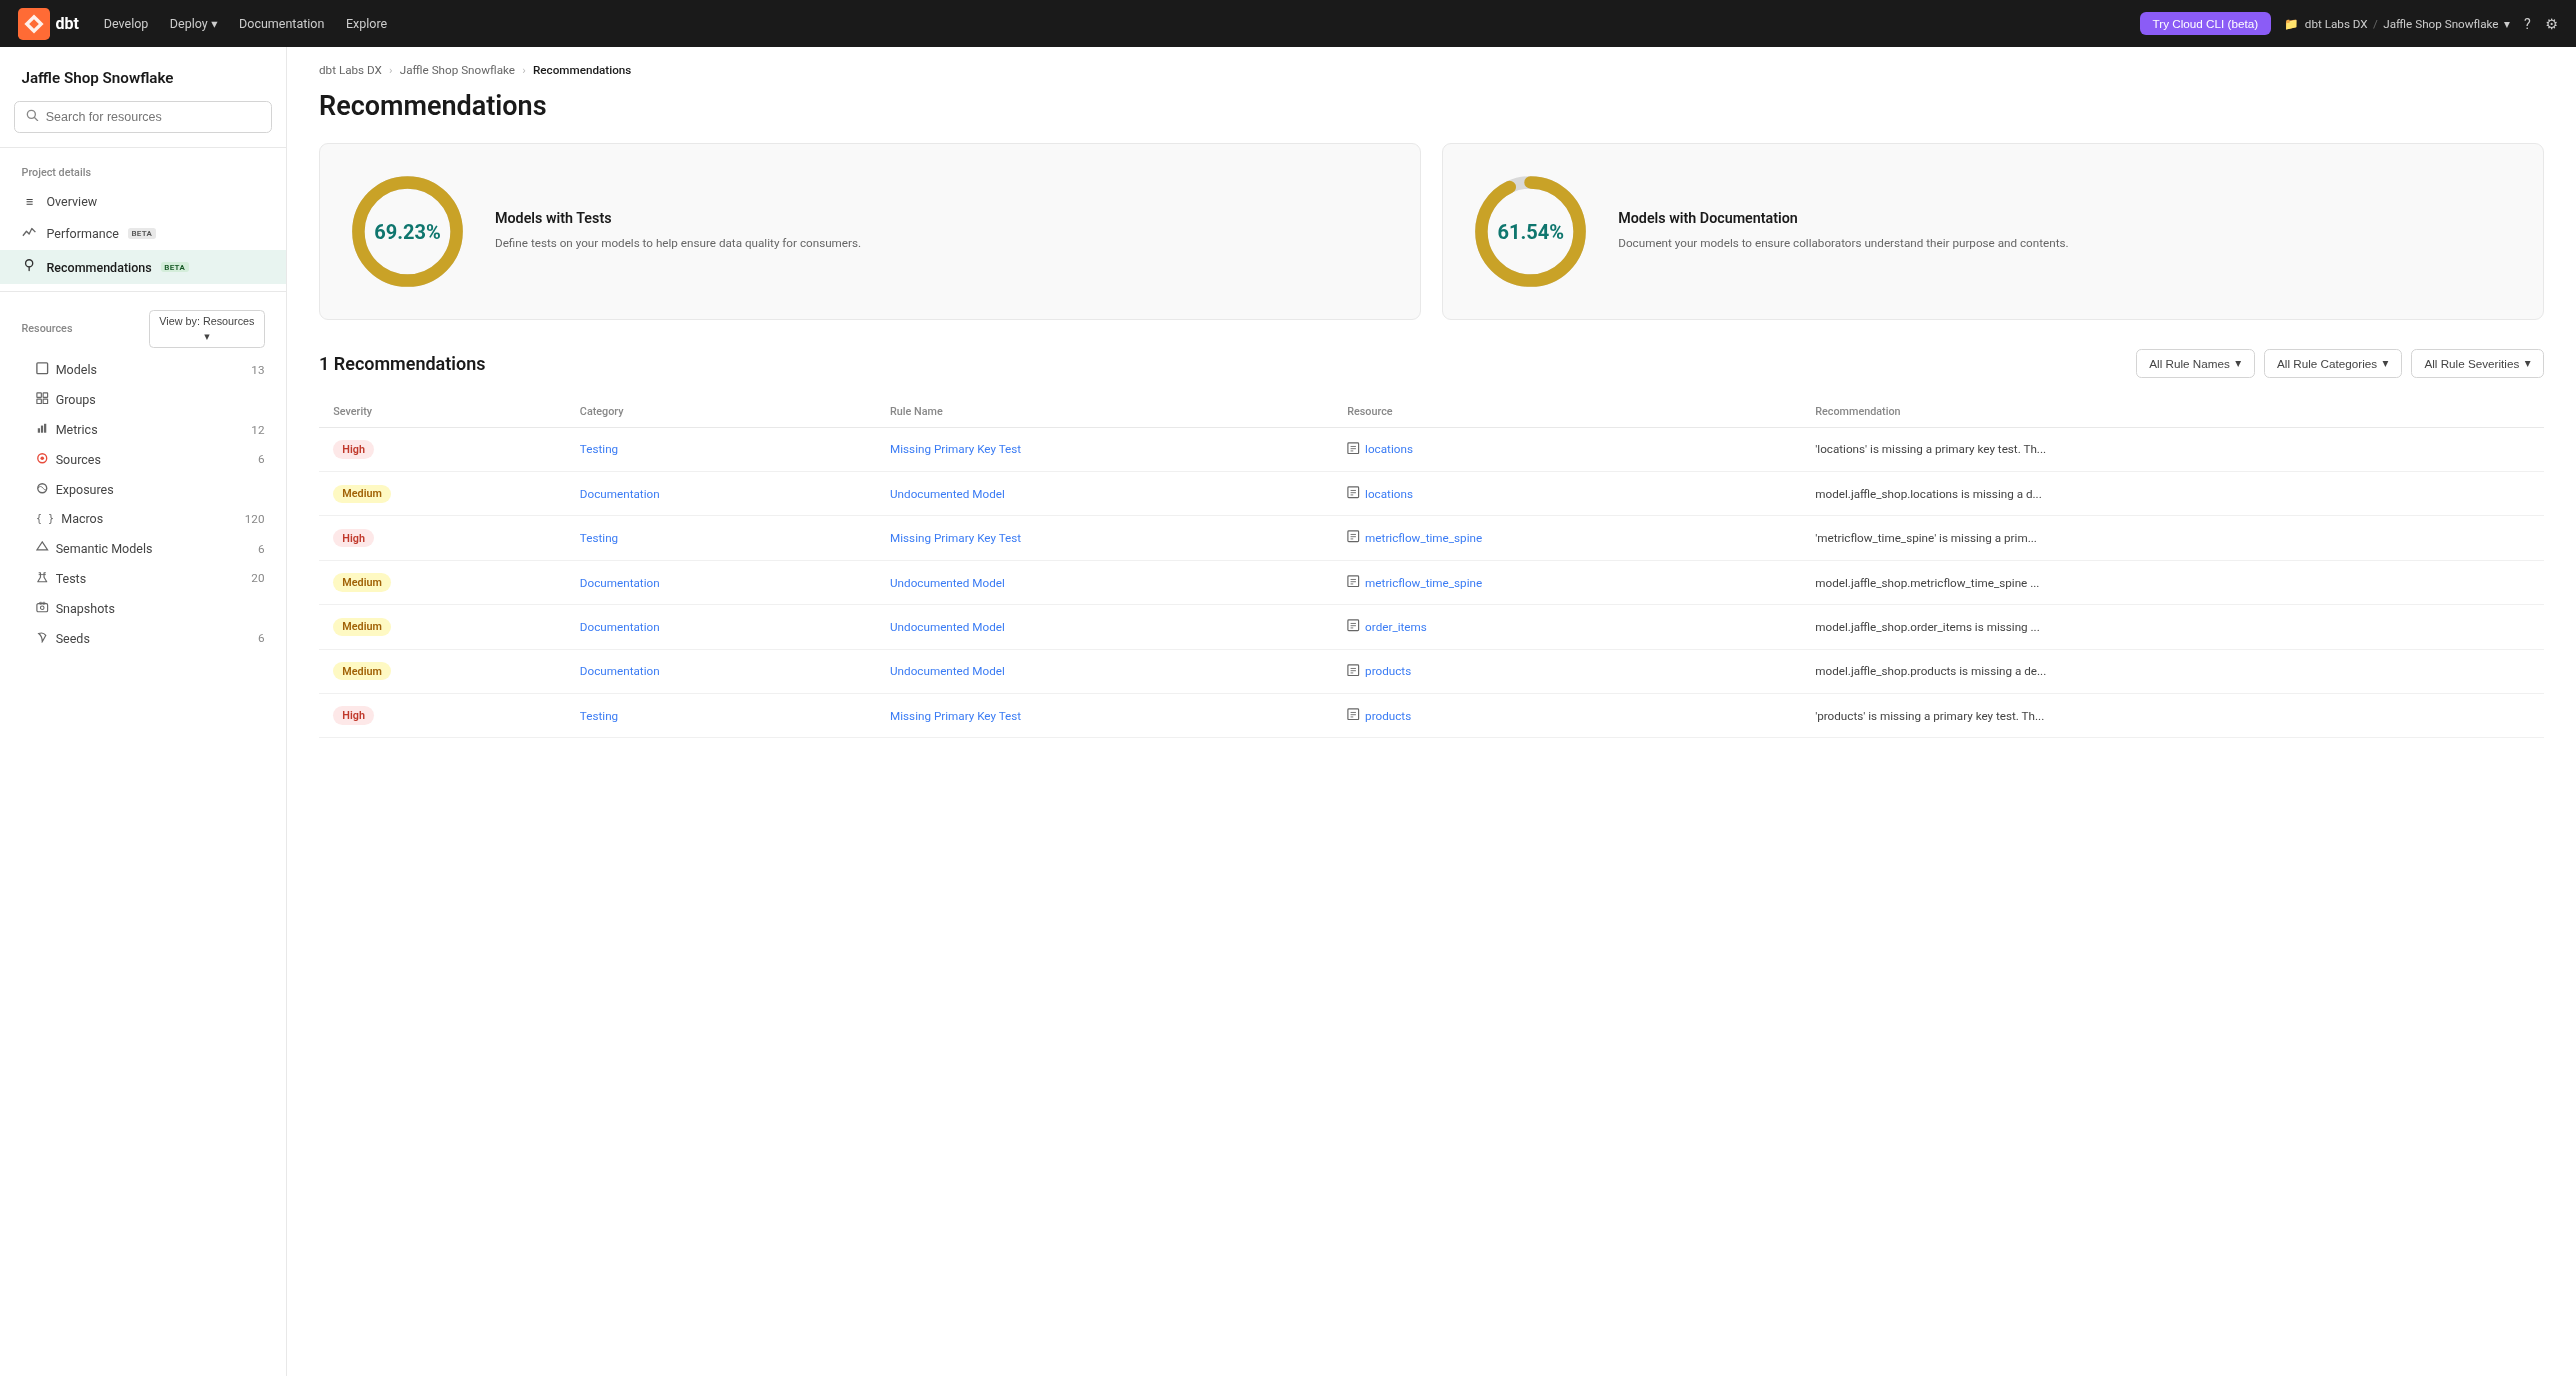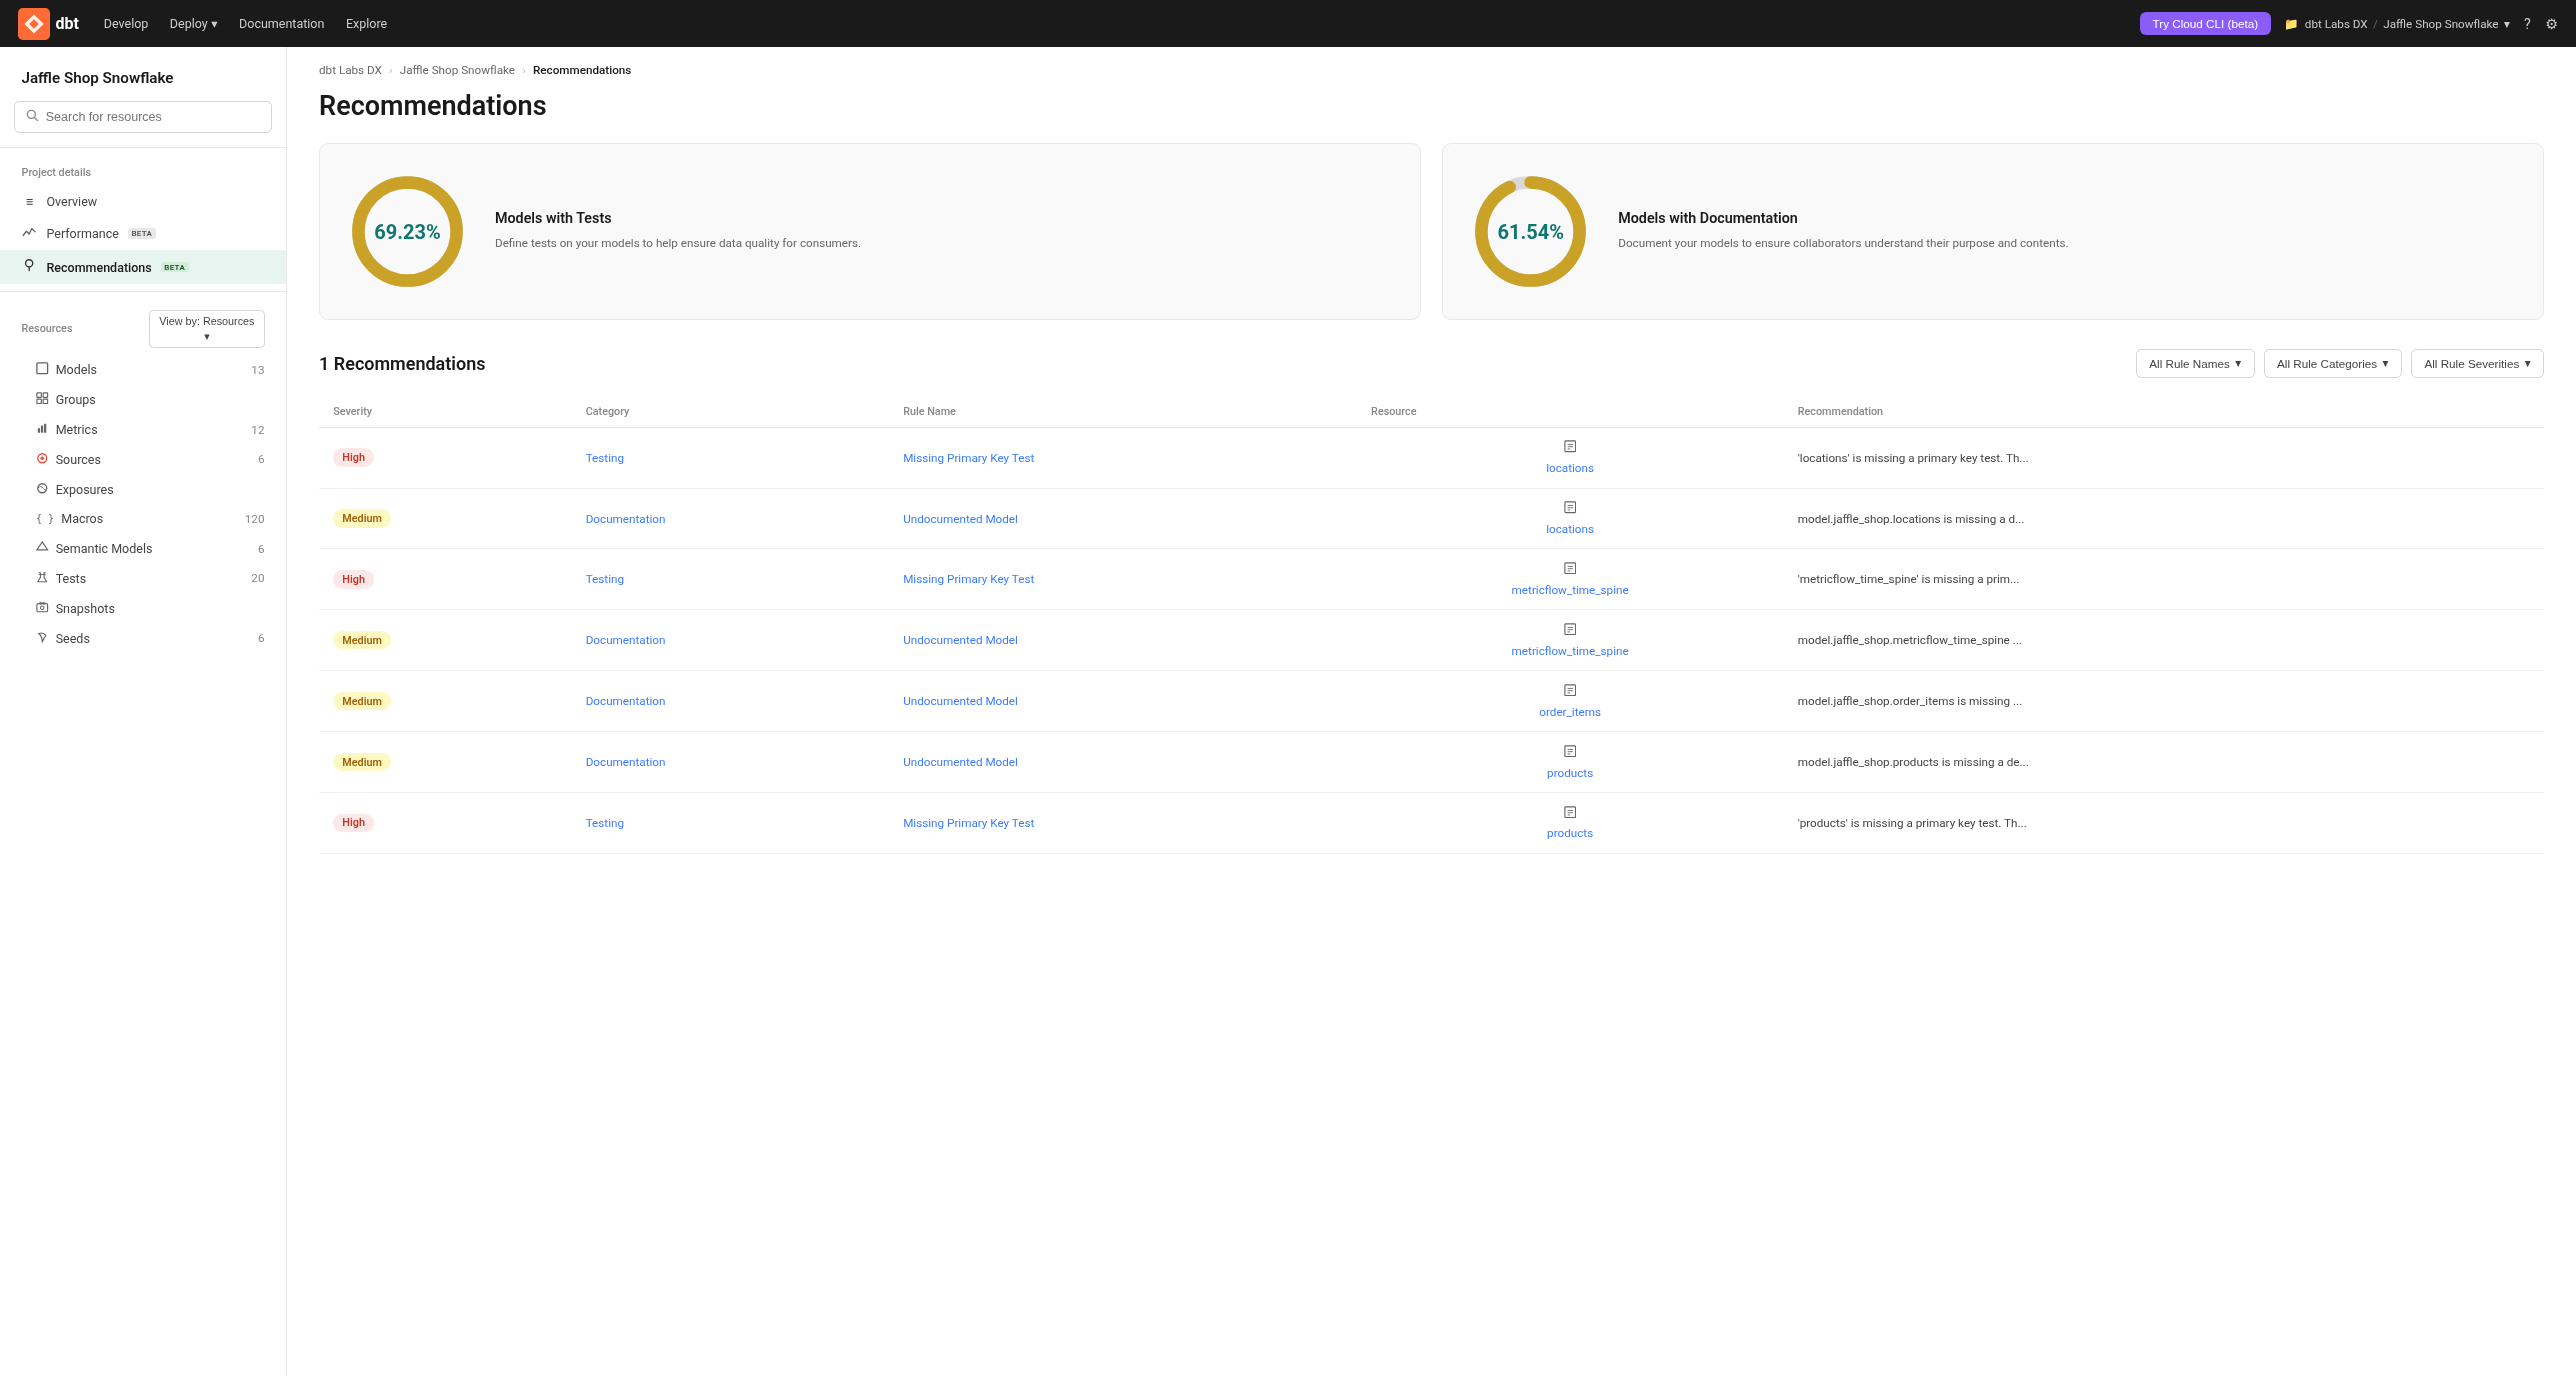--- a/index.html
+++ b/index.html
@@ -174,21 +174,21 @@
       padding: 12.5px 14.3px; font-size: 11.7px; color: #444;
       border-bottom: 0.9px solid #f0f0f0; vertical-align: middle;
     }
     .severity-badge {
       display: inline-block; padding: 2.7px 9px;
       border-radius: 10.8px; font-size: 10.8px; font-weight: 600;
     }
     .severity-high { background: #fde8e8; color: #c0392b; }
     .severity-medium { background: #fef9c3; color: #a16207; }
     .table-link { color: #3b7cf4; text-decoration: none; cursor: pointer; }
-    .resource-cell { display: flex; align-items: center; gap: 5.4px; flex-direction: column; }
+    .resource-cell { display: flex; align-items: center; gap: 5.4px; }
     .resource-icon { font-size: 12.5px; color: #666; }
     .rec-text { color: #444; font-size: 11.7px; max-width: 251px; overflow: hidden; text-overflow: ellipsis; white-space: nowrap; }
 
     
     .donut-svg { width: 125px; height: 125px; transform: rotate(-90deg); }
   </style>
 </head>
 <body>
 
 <nav class="topnav">

